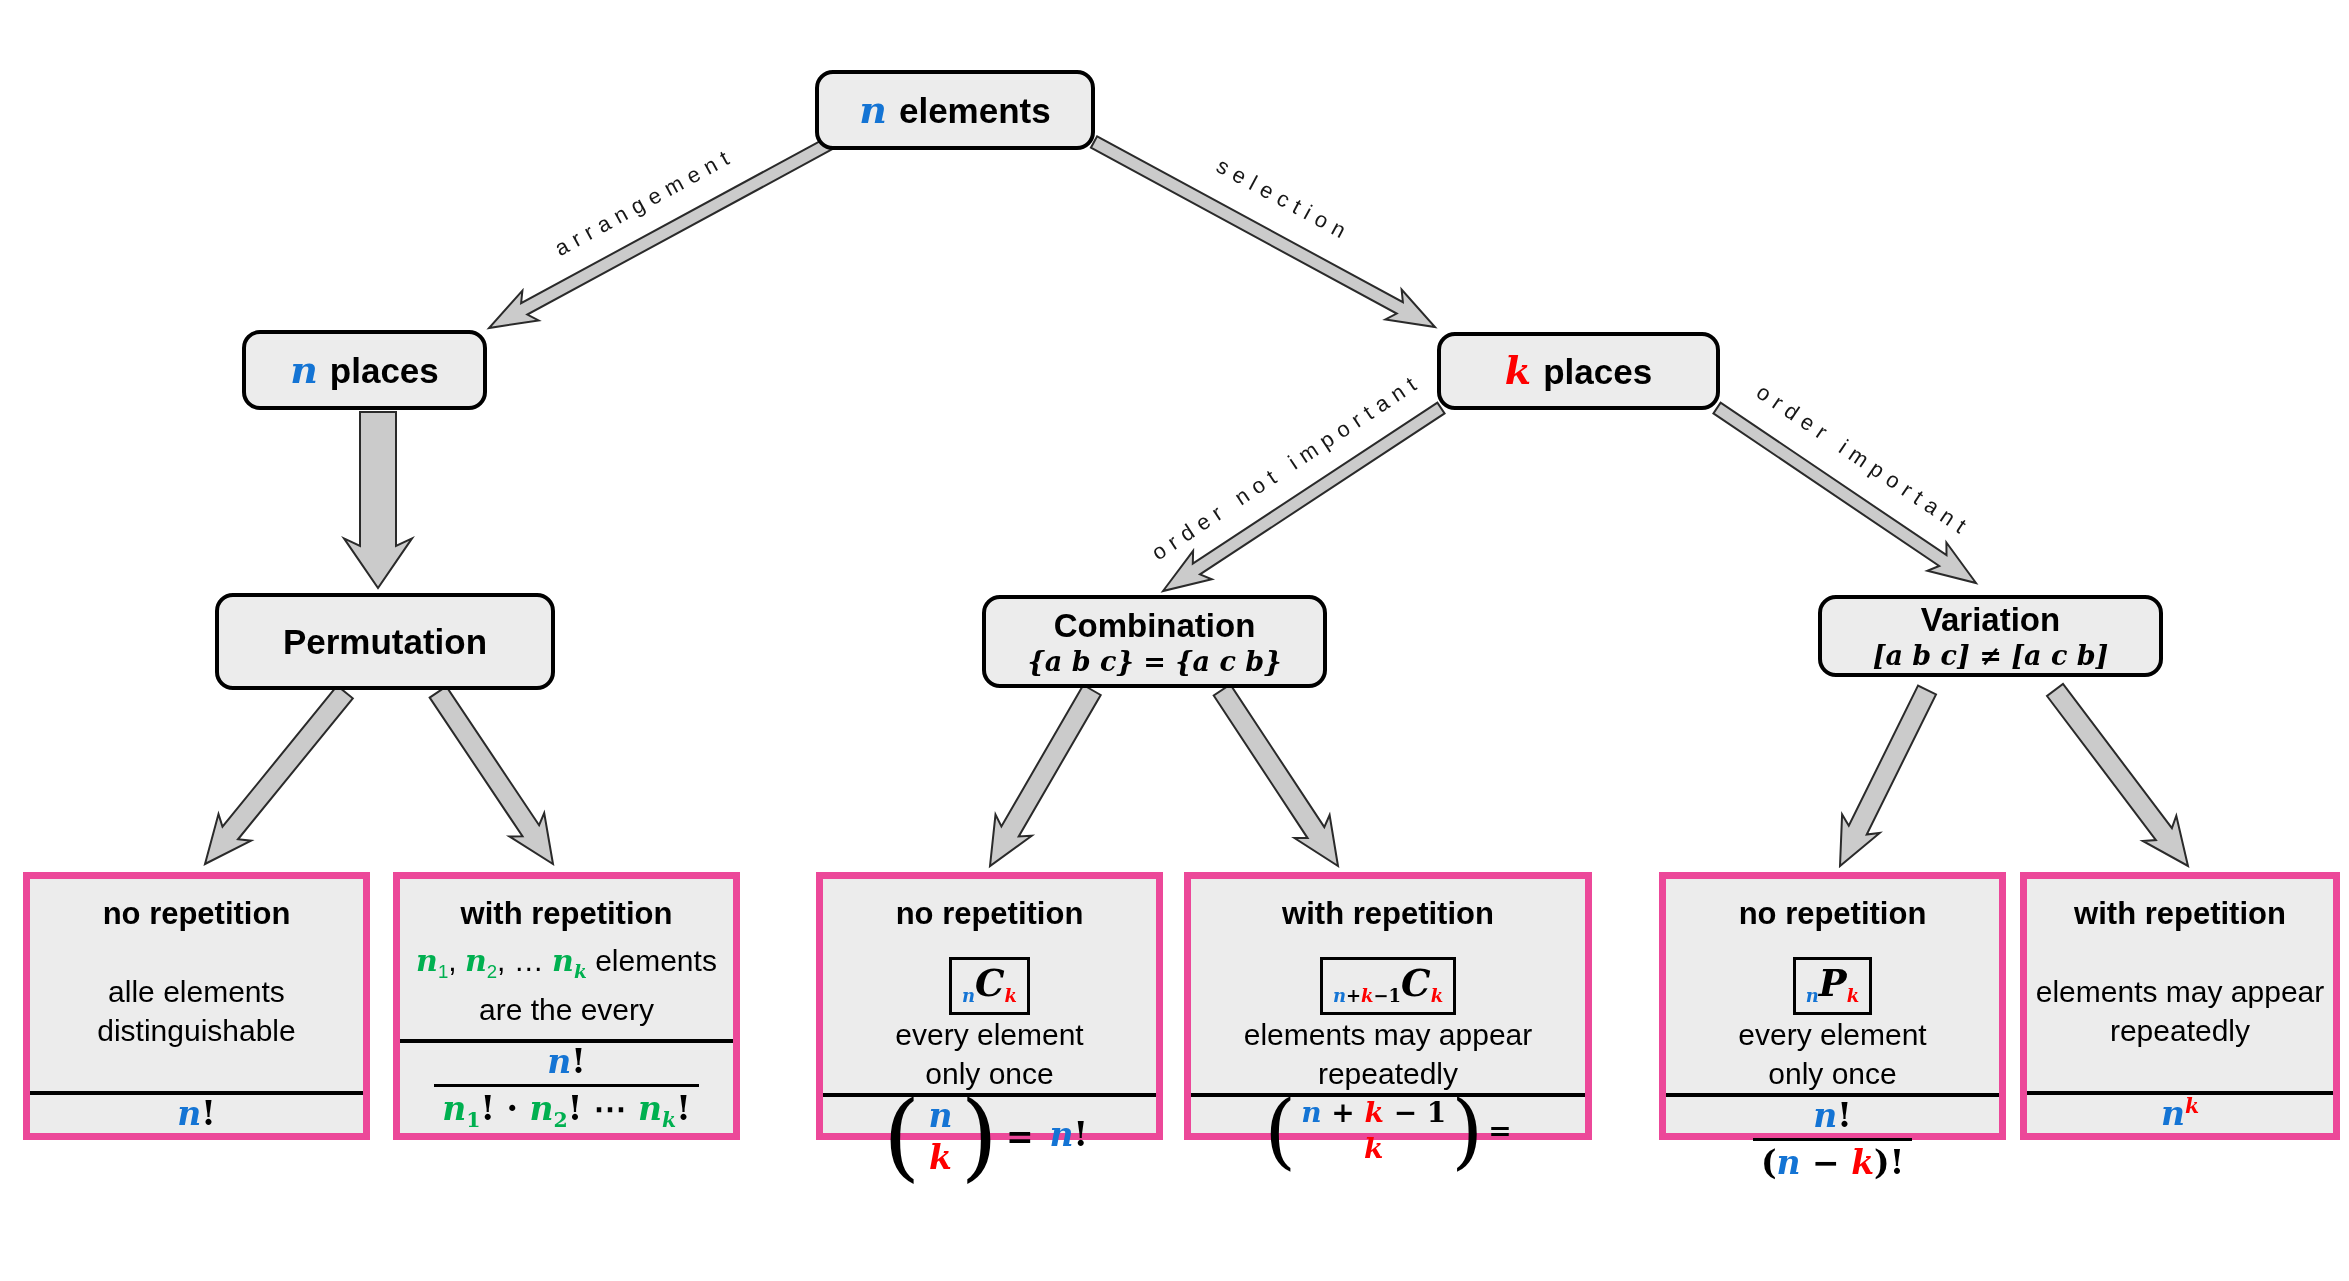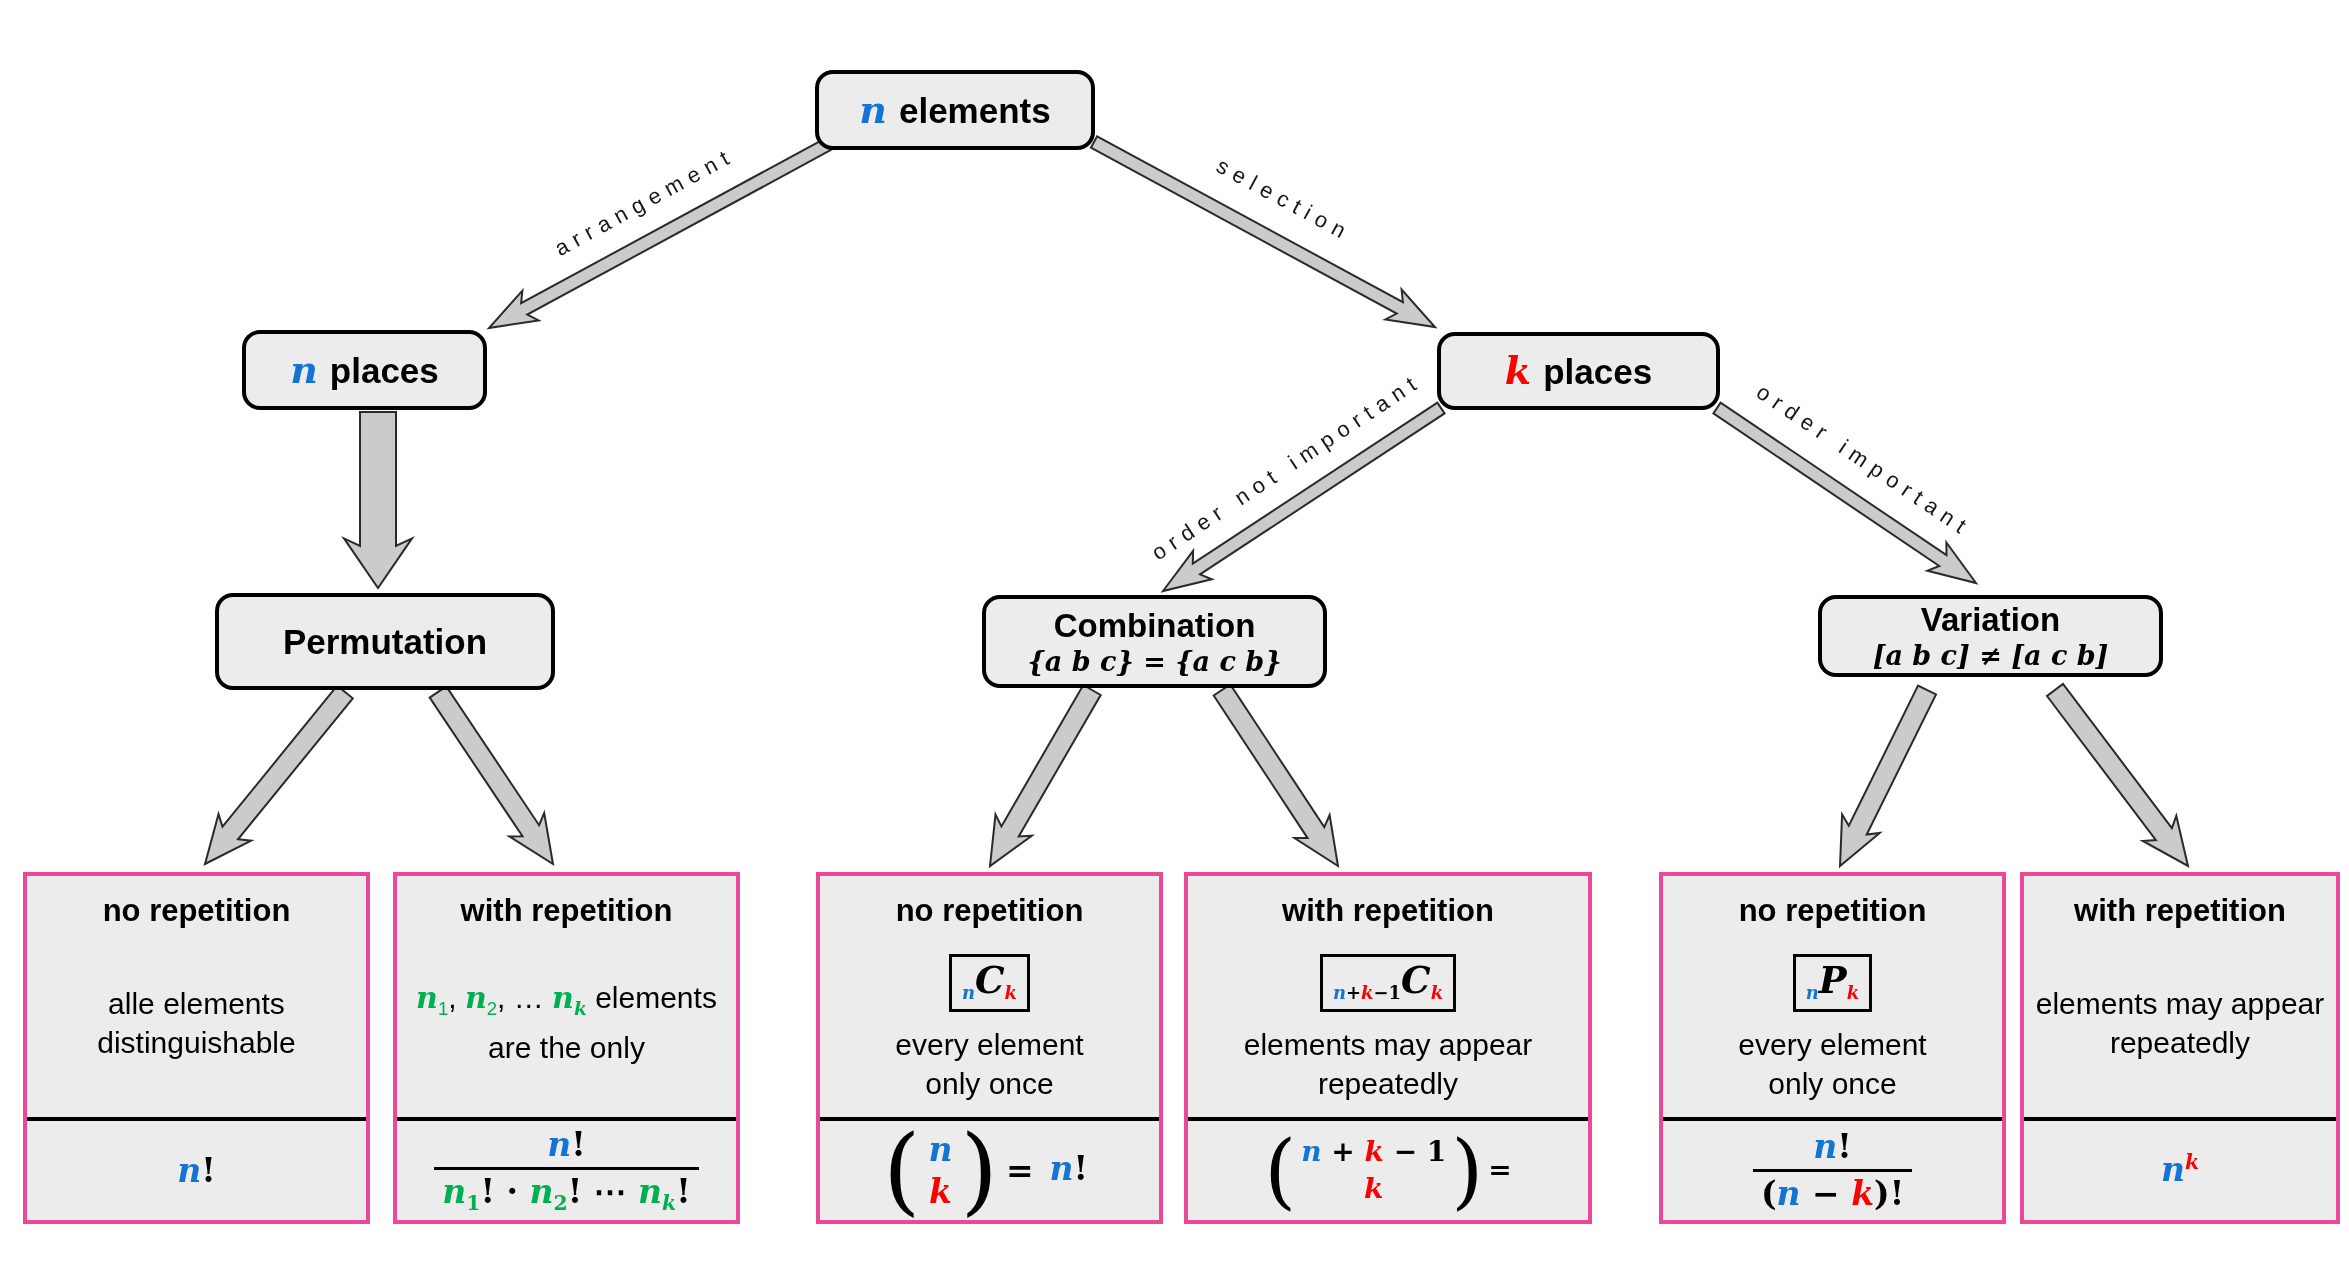--- a/index.html
+++ b/index.html
@@ -15,22 +15,22 @@
   .nt{display:flex;align-items:baseline;gap:12px;font-weight:bold;font-size:35px;line-height:1;}
   .var{font-family:"DejaVu Serif",serif;font-style:italic;font-weight:bold;font-size:38px;}
   .nsub{font-family:"DejaVu Serif",serif;font-style:italic;font-weight:600;
         font-size:27px;margin-top:6px;line-height:1;}
 
   
   .edge-label{position:absolute;z-index:3;font-size:22px;letter-spacing:7px;
               color:#171717;white-space:nowrap;}
 
   
-  .leaf{position:absolute;z-index:2;top:872px;height:352px;background:var(--boxfill);
-        border:4px solid #ec4899;box-sizing:border-box;display:flex;flex-direction:column;}
+  .leaf{position:absolute;z-index:2;top:872px;height:268px;background:var(--boxfill);
+        border:7px solid #ec4899;box-sizing:border-box;display:flex;flex-direction:column;}
   .leaf-top{height:241px;display:flex;flex-direction:column;align-items:center;box-sizing:border-box;}
   .leaf-title{font-size:31px;font-weight:bold;margin-top:18px;line-height:1.1;}
   .badge{border:3px solid #000;background:var(--boxfill);margin-top:26px;padding:1px 10px 5px;
          font-family:"DejaVu Serif",serif;font-weight:bold;font-size:29px;line-height:1.2;}
   .desc{font-size:30px;line-height:39px;text-align:center;margin:auto 0;}
   .leaf-bot{flex:1;border-top:4px solid #000;display:flex;align-items:center;
             justify-content:center;box-sizing:border-box;padding:0 2px;}
 
   
   .fm{display:flex;align-items:center;justify-content:center;gap:8px;
@@ -127,21 +127,21 @@
         <span><span class="it c-blue">n</span><span>!</span></span>
       </div>
     </div>
   </div>
 
   <div class="leaf" style="left:393px;width:347px;">
     <div class="leaf-top">
       <div class="leaf-title">with repetition</div>
       <div class="desc">
         <div><span class="it c-green">n</span><span class="c-green sub">1</span><span>, </span><span class="it c-green">n</span><span class="c-green sub">2</span><span>, … </span><span class="it c-green">n</span><span class="it c-green sub">k</span><span> elements</span></div>
-          <div><span>are the only</span></div>
+          <div><span>are the every</span></div>
       </div>
     </div>
     <div class="leaf-bot">
       <div class="fm">
         <span class="frac">
           <span class="num"><span class="it c-blue">n</span><span>!</span></span>
           <span class="den"><span class="it c-green">n</span><span class="c-green sub">1</span><span>! · </span><span class="it c-green">n</span><span class="c-green sub">2</span><span>! ⋯ </span><span class="it c-green">n</span><span class="it c-green sub">k</span><span>!</span></span>
         </span>
       </div>
     </div>

